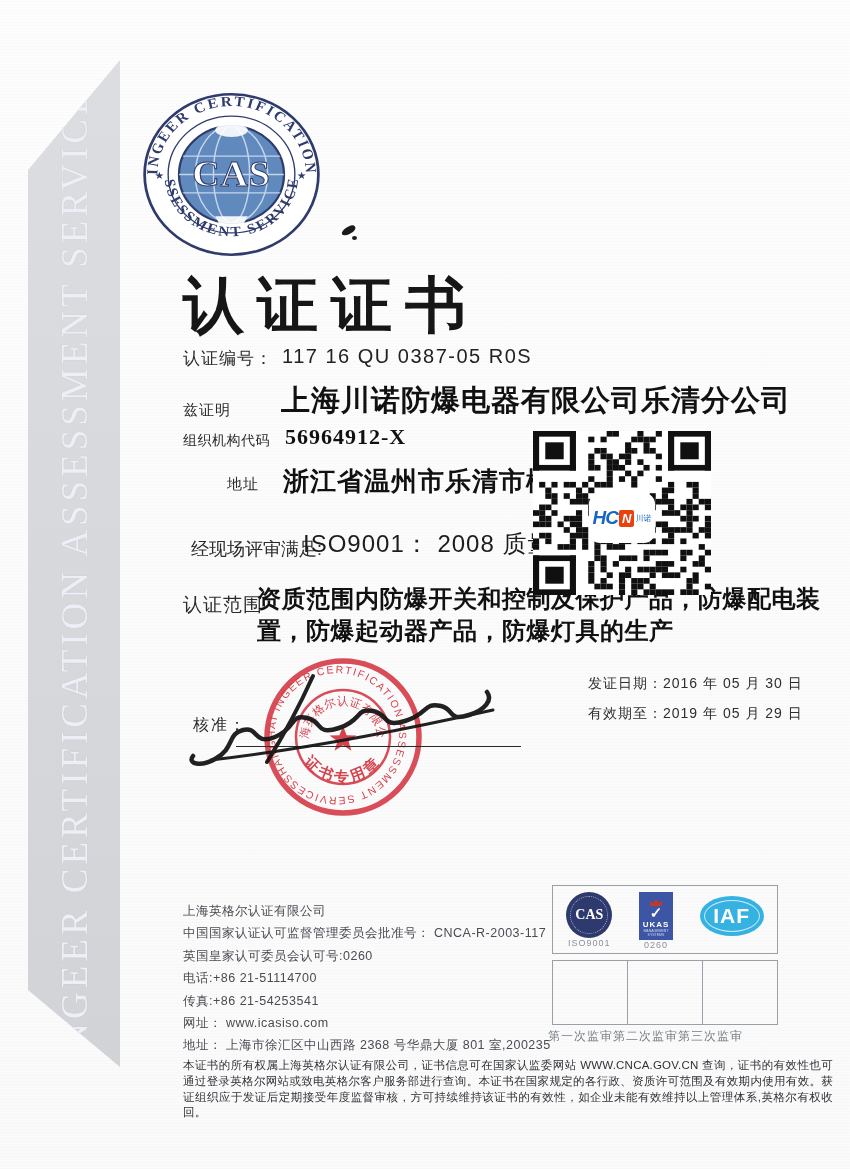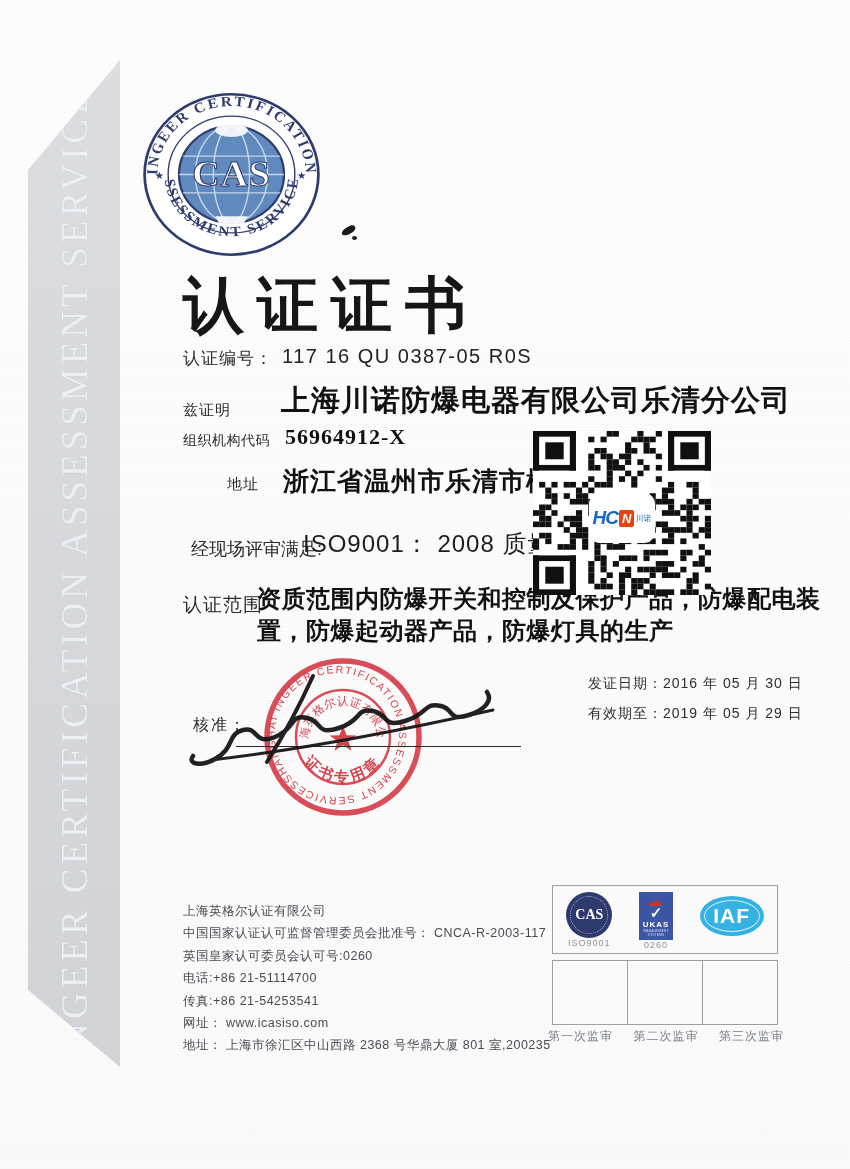--- a/index.html
+++ b/index.html
@@ -92,21 +92,21 @@
   .ukas .t { color:#fff; font-size:8px; letter-spacing:1px; font-weight:700; }
   .ukas .sub { color:#cdd6ef; font-size:3.5px; line-height:4px; }
   .iaf { width:64px; height:40px; background:#35b2e2; border-radius:50%;
     display:flex; align-items:center; justify-content:center; position:relative; margin-top:4px; }
   .iaf::before { content:""; position:absolute; inset:4px; border:1px solid rgba(255,255,255,.75); border-radius:50%; }
   .iaf span { color:#fff; font-weight:700; font-size:21px; letter-spacing:1px; }
   .surv-table { position:absolute; left:552px; top:960px; width:226px; height:65px;
     border:1px solid #9aa0a8; display:flex; }
   .surv-cell { flex:1; border-right:1px solid #9aa0a8; }
   .surv-cell:last-child { border-right:none; }
-  .surv-labels { position:absolute; left:548px; top:1028px; width:236px; display:flex; justify-content:space-between; }
+  .surv-labels { position:absolute; left:548px; top:1028px; width:236px; display:flex; }
   .surv-labels span { font-size:12px; color:#777d86; letter-spacing:1px; }
   
   .legal { position:absolute; left:183px; top:1058px; width:650px; font-size:11.5px;
     line-height:15.8px; color:#2f3236; text-align:justify; letter-spacing:0.2px; }
 </style>
 </head>
 <body>
 
 <div class="page">
 
@@ -503,14 +503,15 @@
     <div class="surv-cell"></div>
     <div class="surv-cell"></div>
     <div class="surv-cell"></div>
   </div>
   <div class="surv-labels">
     <span>第一次监审</span>
     <span>第二次监审</span>
     <span>第三次监审</span>
   </div>
 
+  <div class="legal">本证书的所有权属上海英格尔认证有限公司，证书信息可在国家认监委网站 WWW.CNCA.GOV.CN 查询，证书的有效性也可通过登录英格尔网站或致电英格尔客户服务部进行查询。本证书在国家规定的各行政、资质许可范围及有效期内使用有效。获证组织应于发证后定期接受年度监督审核，方可持续维持该证书的有效性，如企业未能有效维持以上管理体系,英格尔有权收回。</div>
 
 </div>
 
 </body></html>

